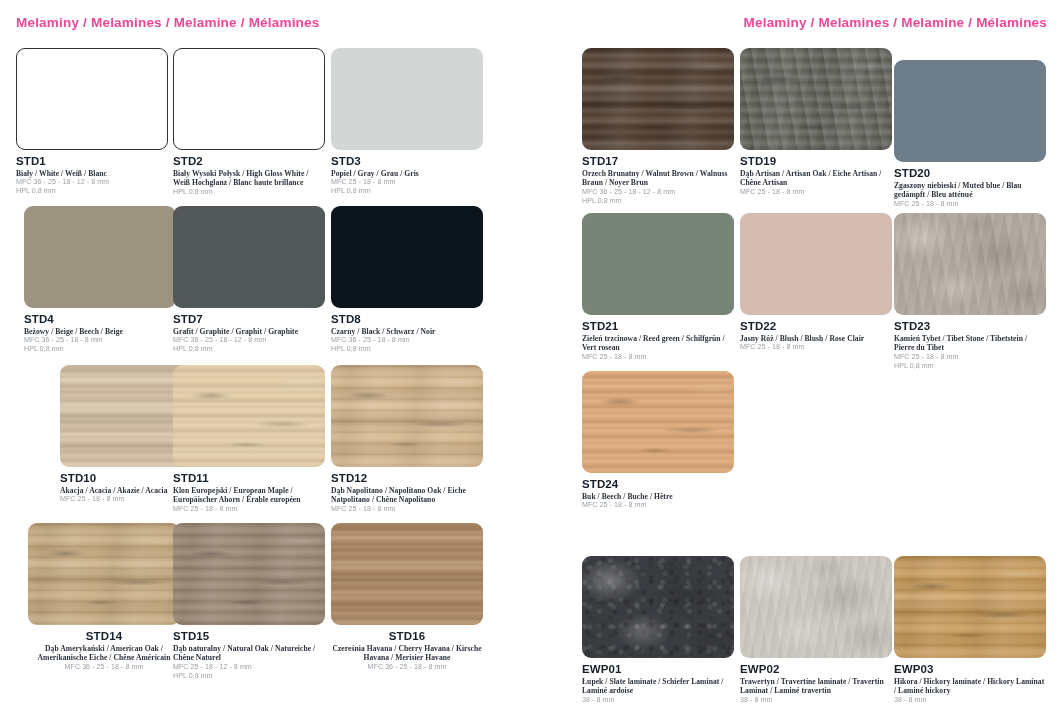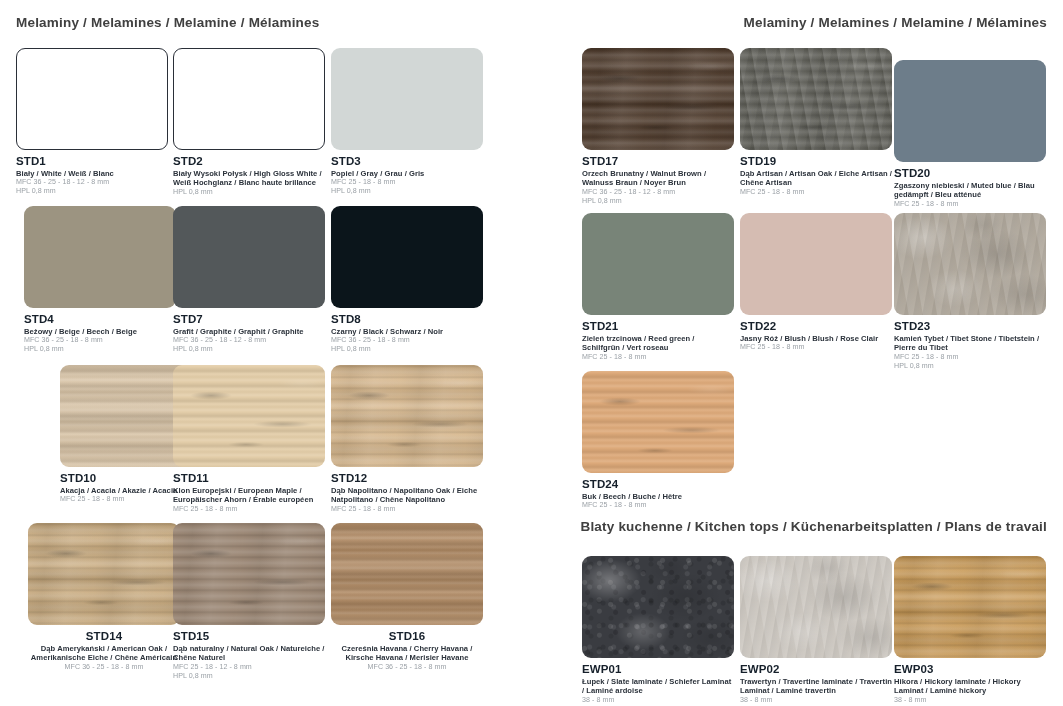--- a/index.html
+++ b/index.html
@@ -12,21 +12,21 @@
     overflow:hidden;
   }
   .page{position:relative;width:1063px;height:706px;}
 
   
   .section-title{
     position:absolute;
     font-size:13.5px;
     font-weight:bold;
     letter-spacing:0.2px;
-    color:#404040;
+    color:#ec4899;
     white-space:nowrap;
   }
   #hdr-left{left:16px;  top:15px;}
   #hdr-right{right:16px; top:15px; text-align:right;}
   #hdr-kitchen{right:16px; top:519px; text-align:right;}
 
   
   .card{position:absolute;width:152px;}
   .swatch{
     width:152px;height:102px;
@@ -47,20 +47,21 @@
     line-height:13px;
     letter-spacing:0.1px;
   }
   .desc{
     font-size:7.6px;
     color:#2b323b;
     line-height:9.4px;
     margin-top:1px;
     font-weight:bold;
     letter-spacing:0.05px;
+    font-family:Liberation Serif, serif;
   }
   .thick{
     font-size:7.1px;
     color:#9aa0a6;
     line-height:8.8px;
     letter-spacing:0.05px;
   }
 
   
   .tex{position:absolute;inset:0;}
@@ -141,21 +142,20 @@
 </style>
 </head>
 <body>
 
 <div class="page">
 
   <div class="section-title" id="hdr-left">Melaminy / Melamines / Melamine / Mélamines</div>
 
   <div class="section-title" id="hdr-right">Melaminy / Melamines / Melamine / Mélamines</div>
 
-  <div class="section-title" id="hdr-kitchen">Blaty kuchenne / Kitchen tops / Küchenarbeitsplatten / Plans de travail</div>
 
   <div id="swatch-layer">
       <div class="card" style="left: 16px; top: 48px;">
         <div class="swatch outlined" style="background: rgb(255, 255, 255);"></div>
         <div class="code">STD1</div>
         <div class="desc">Biały / White / Weiß / Blanc</div>
         <div class="thick">MFC 36 - 25 - 18 - 12 - 8 mm</div>
         <div class="thick">HPL 0,8 mm</div>
       </div>
       <div class="card" style="left: 173px; top: 48px;">

